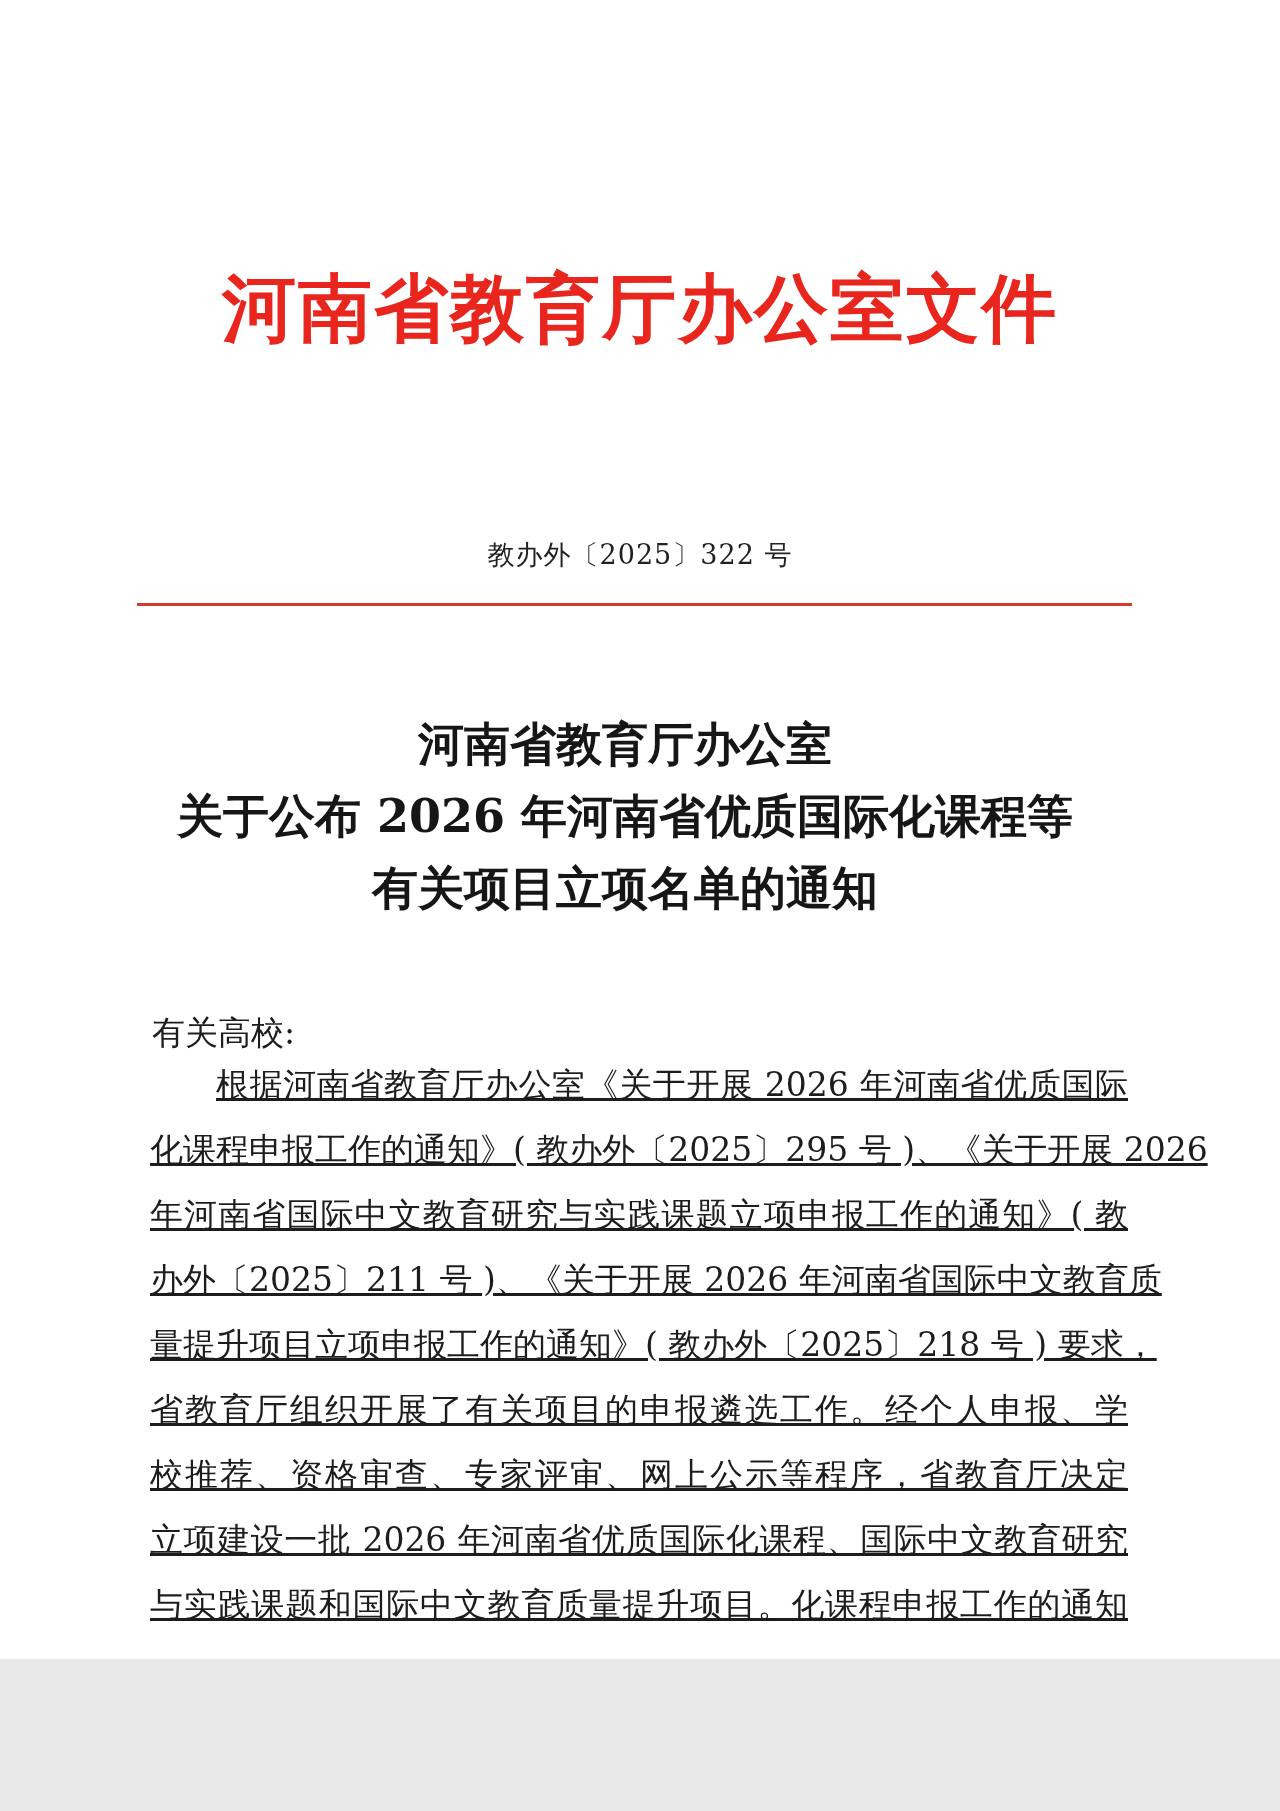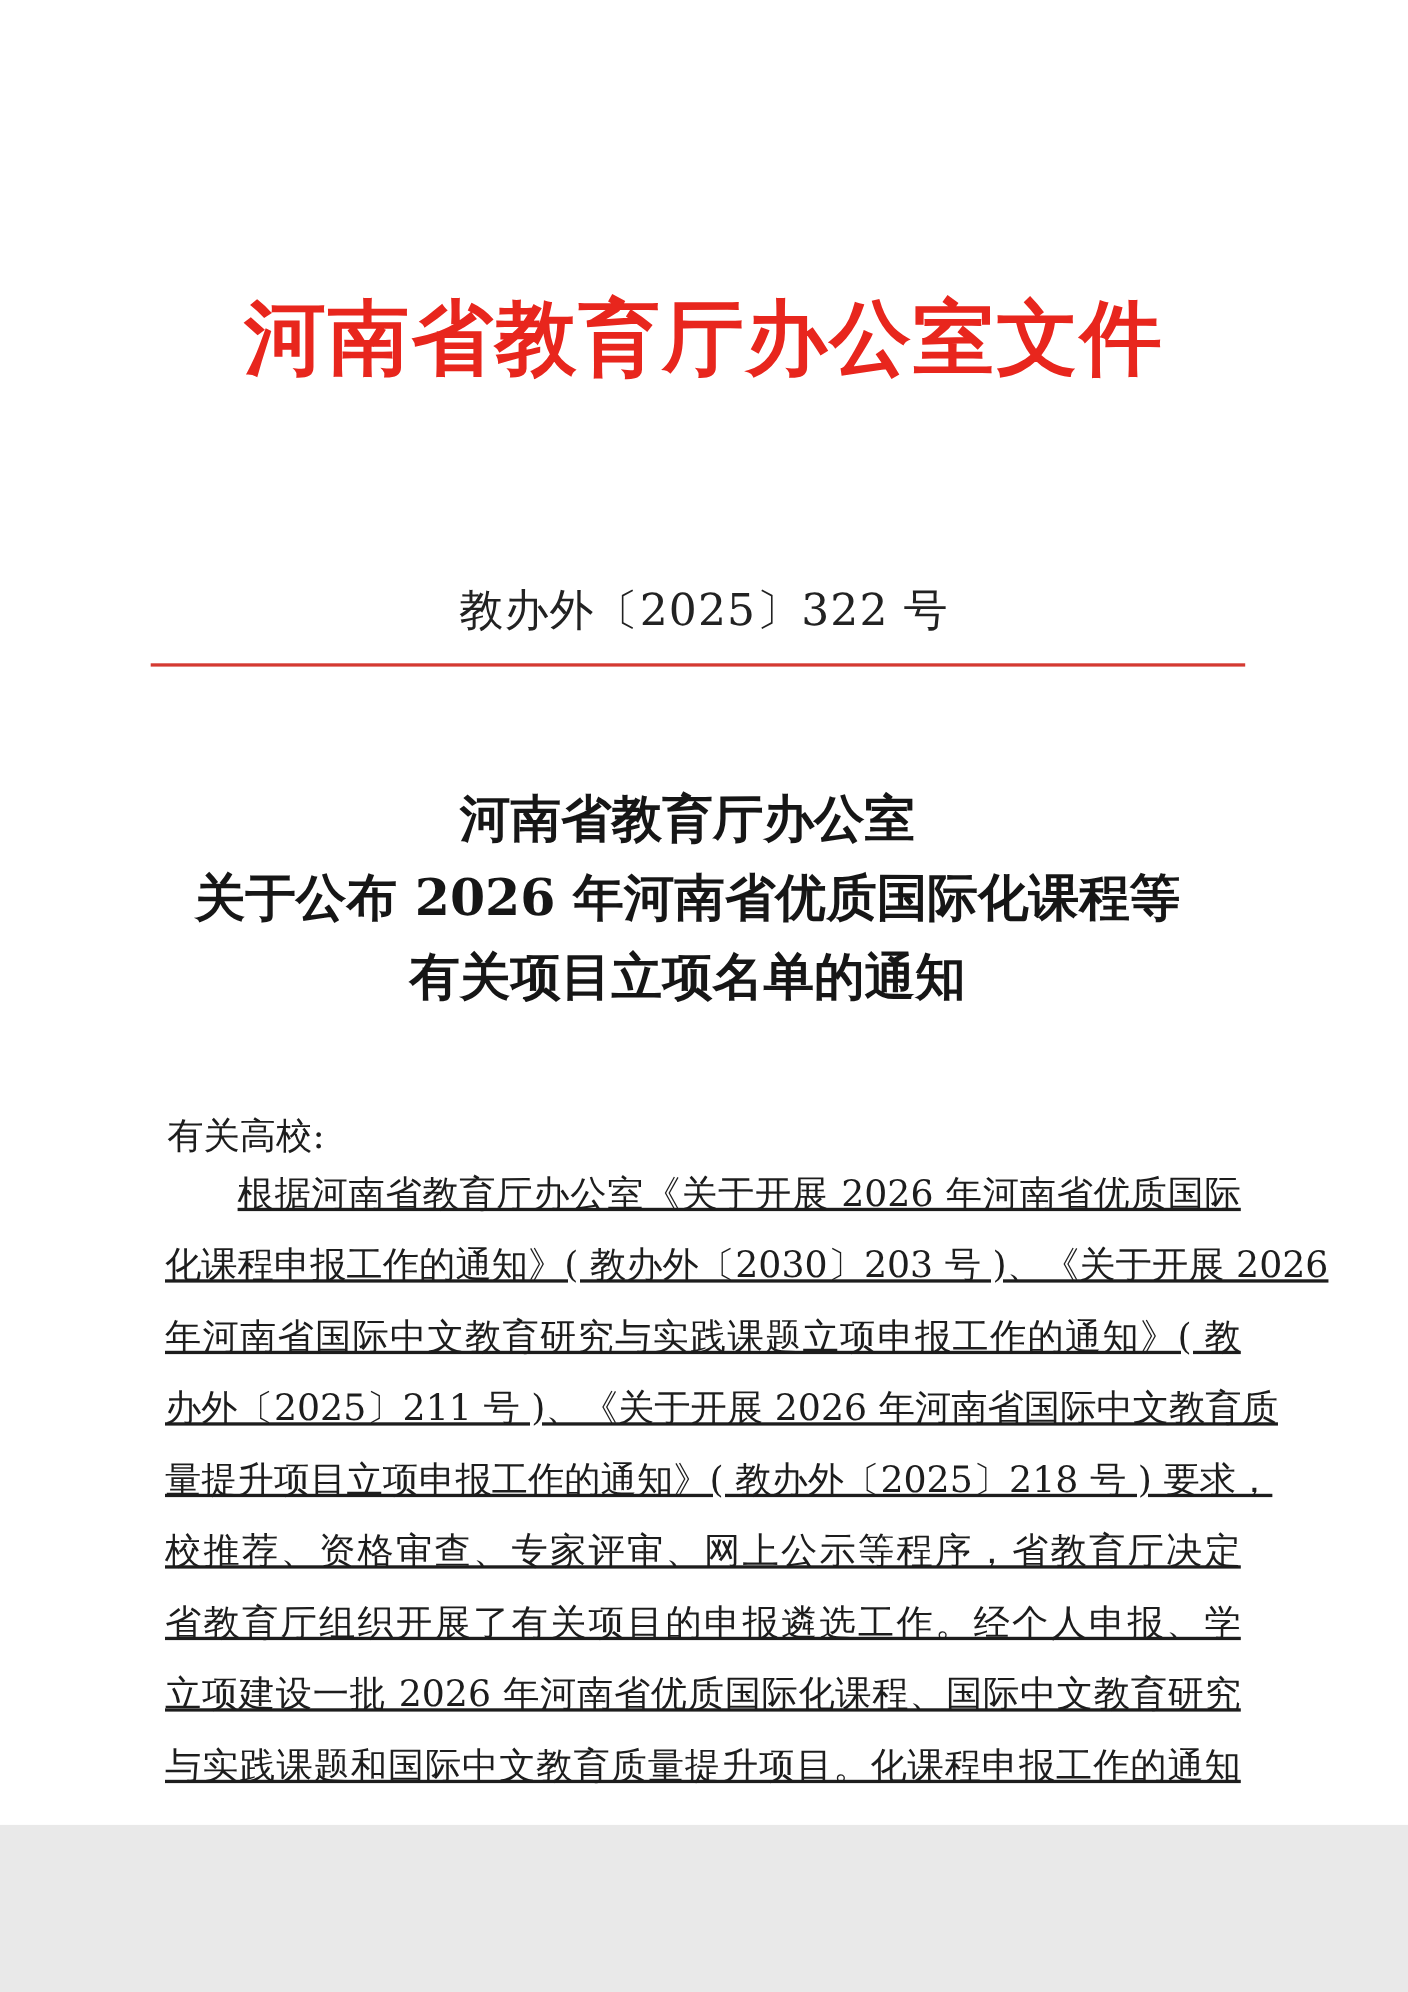--- a/index.html
+++ b/index.html
@@ -29,21 +29,21 @@
     letter-spacing: 2px;
     color: #e8261d;
     white-space: nowrap;
   }
   .doc-number {
     position: absolute;
     top: 534px;
     left: 0;
     width: 100%;
     text-align: center;
-    font-size: 40px;
+    font-size: 27px;
     line-height: 42px;
     color: #222222;
     letter-spacing: 1px;
   }
   .red-rule {
     position: absolute;
     top: 603px;
     left: 137px;
     width: 995px;
     height: 3px;
@@ -116,25 +116,25 @@
   <div class="notice-title">
     <div>河南省教育厅办公室</div>
     <div>关于公布 2026 年河南省优质国际化课程等</div>
     <div>有关项目立项名单的通知</div>
   </div>
 
   <div class="salutation">有关高校:</div>
 
   <div class="body-block">
     <div class="body-line indent">根据河南省教育厅办公室《关于开展 2026 年河南省优质国际</div>
-    <div class="body-line">化课程申报工作的通知》( 教办外〔2030〕203 号 )、《关于开展 2026</div>
+    <div class="body-line">化课程申报工作的通知》( 教办外〔2025〕295 号 )、《关于开展 2026</div>
     <div class="body-line">年河南省国际中文教育研究与实践课题立项申报工作的通知》( 教</div>
     <div class="body-line">办外〔2025〕211 号 )、《关于开展 2026 年河南省国际中文教育质</div>
     <div class="body-line">量提升项目立项申报工作的通知》( 教办外〔2025〕218 号 ) 要求，</div>
+    <div class="body-line">省教育厅组织开展了有关项目的申报遴选工作。经个人申报、学</div>
     <div class="body-line">校推荐、资格审查、专家评审、网上公示等程序，省教育厅决定</div>
-    <div class="body-line">省教育厅组织开展了有关项目的申报遴选工作。经个人申报、学</div>
     <div class="body-line">立项建设一批 2026 年河南省优质国际化课程、国际中文教育研究</div>
     <div class="body-line">与实践课题和国际中文教育质量提升项目。化课程申报工作的通知</div>
   </div>
 
   <div class="page-number">— 1 —</div>
 
 </div>
 
 </body></html>

